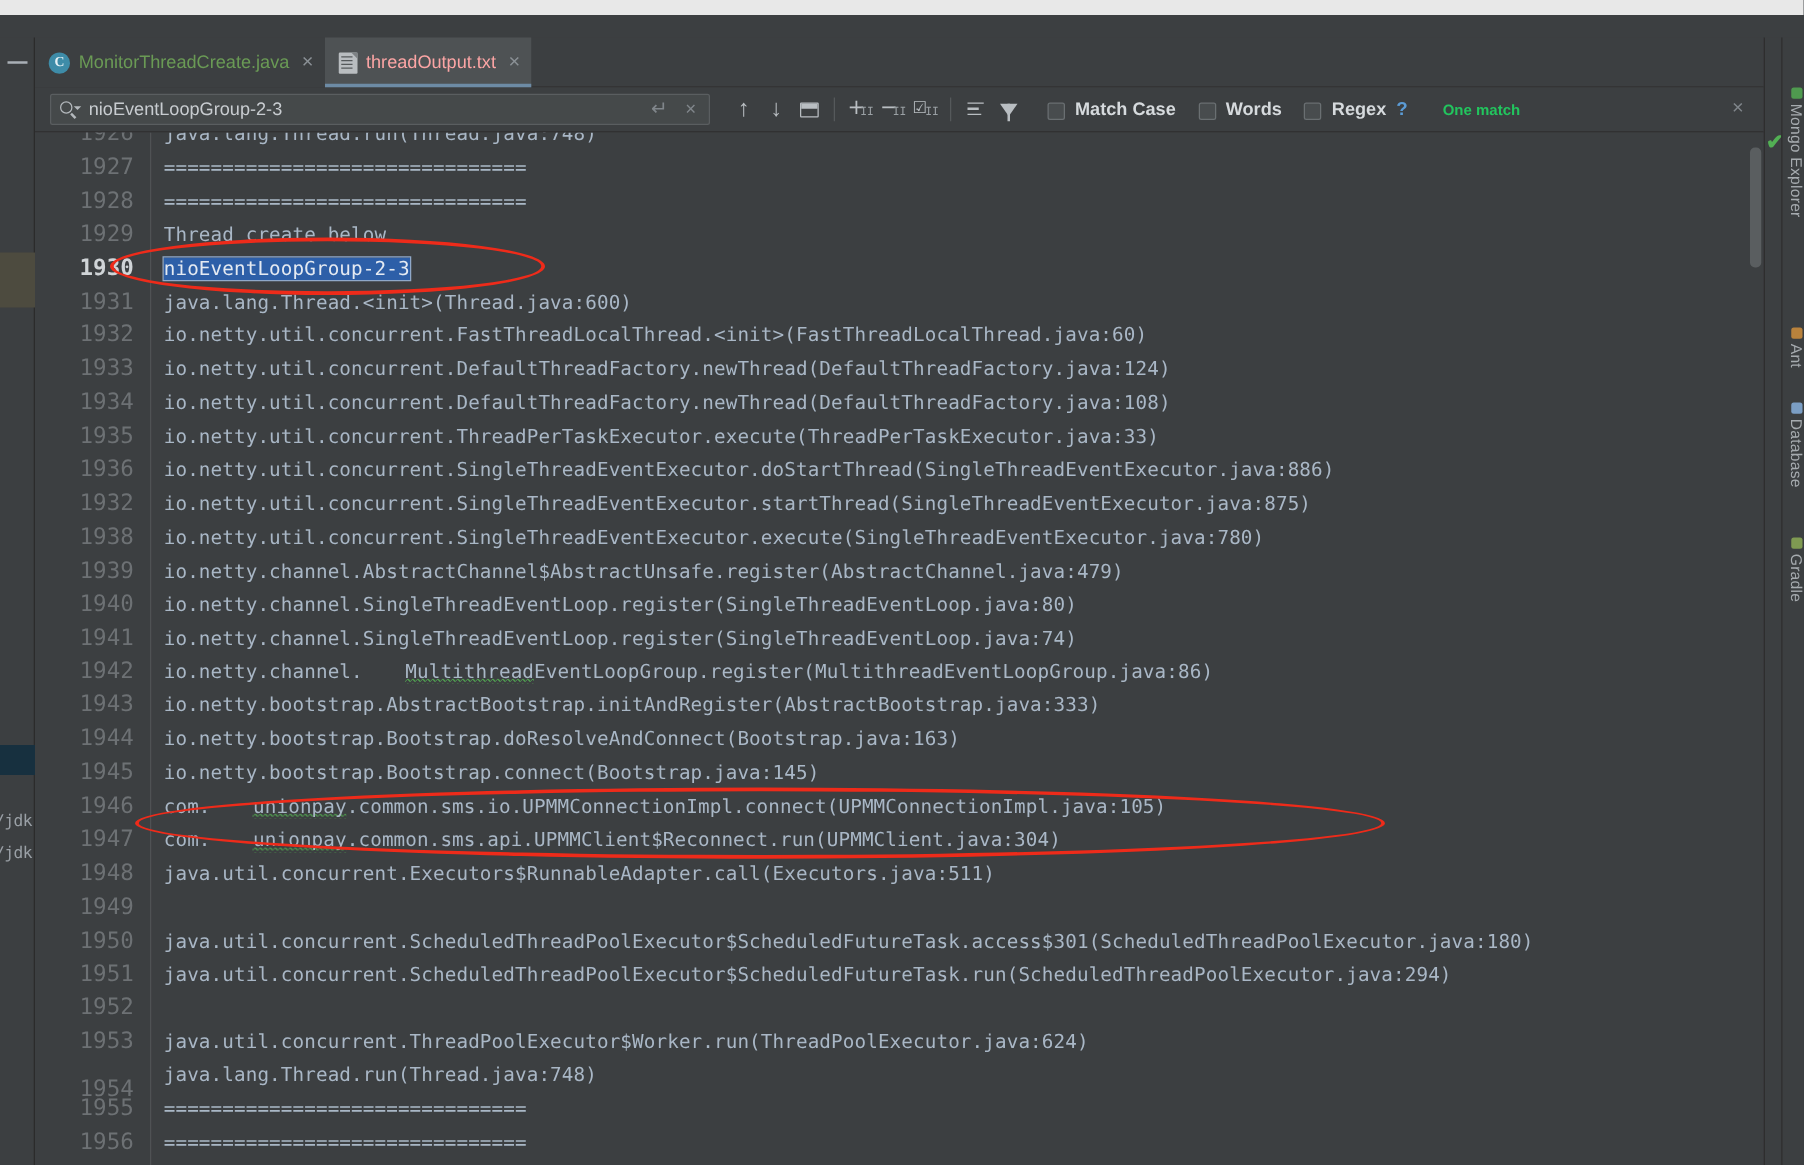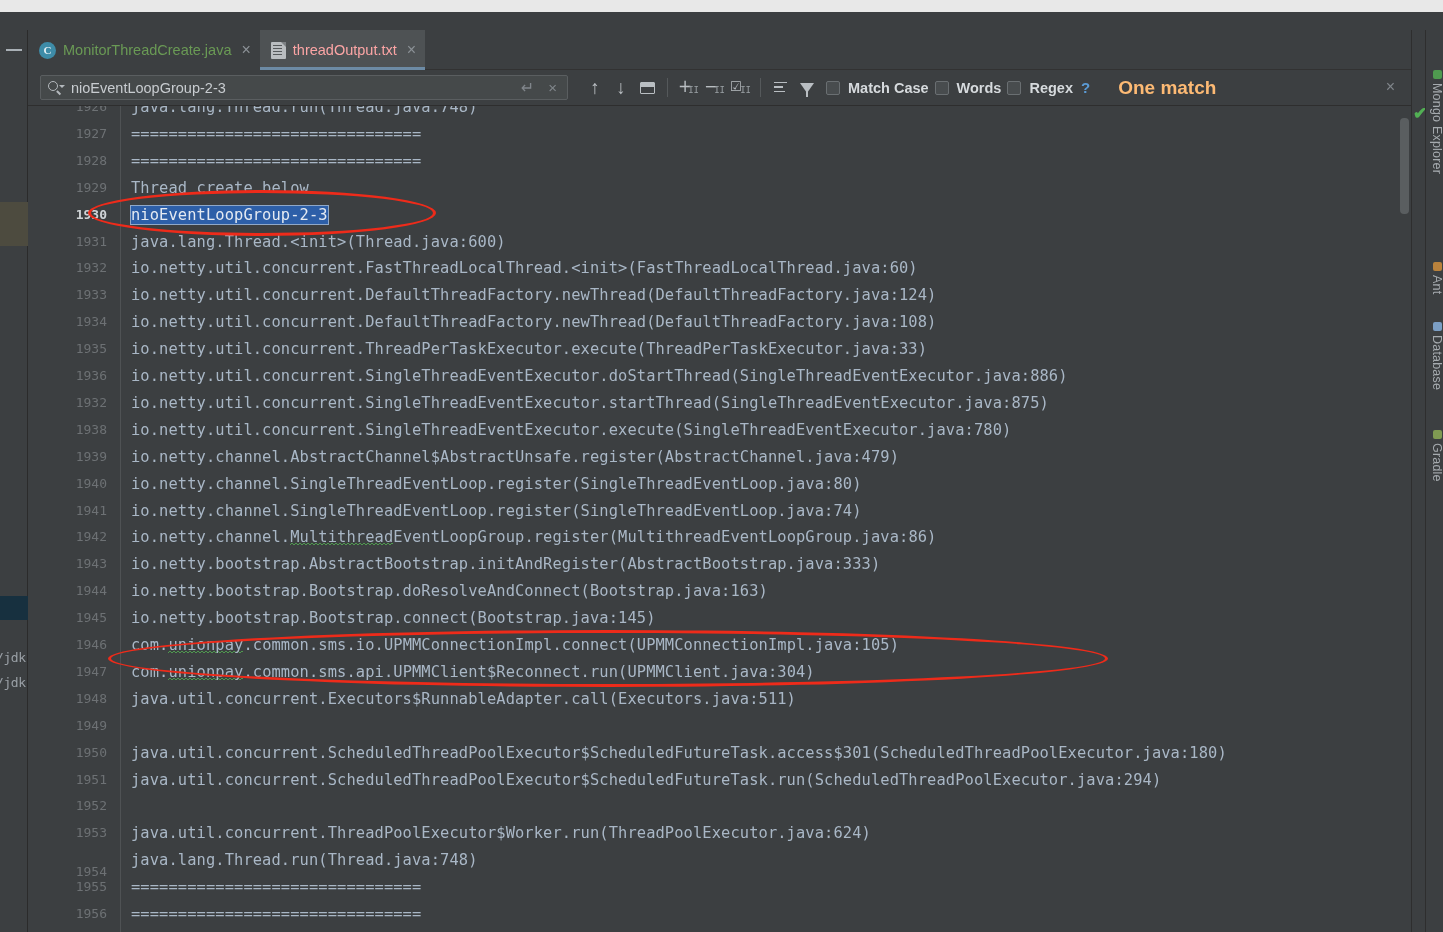--- a/index.html
+++ b/index.html
@@ -232,40 +232,40 @@
     border-right: 7.5px solid transparent;
     border-top: 10px solid #b9bec2;
     position: relative;
   }
   .g-funnel::after {
     content: ""; position: absolute; left: -1.2px; top: -10px;
     width: 2.4px; height: 14px; background: #b9bec2;
   }
 
   .cb-wrap {
-    display: inline-flex; align-items: center; gap: 8px;
-    margin-left: 6px;
+    display: inline-flex; align-items: flex-end; gap: 8px;
+    margin-left: 18px;
   }
   .cb {
     width: 14px; height: 14px;
     background: #484c4e;
     border: 1.5px solid #6a6f72;
     border-radius: 2px;
   }
   .cb-label {
     color: #d6dadd; font-size: 14.5px;
     font-family: "Liberation Sans", sans-serif;
     font-weight: bold;
   }
   .help-q {
     color: #5b9bd5; font-size: 15px; font-weight: bold;
     margin-left: 8px;
   }
   .match-status {
-    color: #fdba74; font-size: 19px; font-weight: bold;
+    color: #22c55e; font-size: 12px; font-weight: bold;
     margin-left: 28px;
     font-family: "Liberation Sans", sans-serif;
     white-space: nowrap;
   }
   .findbar-close {
     position: absolute; right: 16px; top: 9px;
     color: #80868b; font-size: 16px; line-height: 1;
   }
 
   
@@ -285,21 +285,21 @@
     position: absolute; left: 94px; top: 0;
     width: 1289px; height: 826px;
     overflow: hidden;
   }
   .ln {
     position: absolute; right: 13px;
     width: 80px;
     text-align: right;
     color: #6d7174;
     font-family: "DejaVu Sans Mono", monospace;
-    font-size: 13px;
+    font-size: 18px;
     line-height: 26.9px;
   }
   .ln.current { color: #d0d4d7; font-weight: bold; }
   .code {
     position: absolute; left: 9px; top: 0;
     color: #a9b7c6;
     font-family: "DejaVu Sans Mono", monospace;
     font-size: 15.4px;
     line-height: 26.9px;
     letter-spacing: 0.1px;
@@ -310,20 +310,21 @@
     color: #e4eaf2;
     outline: 1.5px solid #8fa8c8;
   }
   .squig {
     background-image: linear-gradient(45deg, transparent 65%, #4f9a4f 65%, #4f9a4f 80%, transparent 80%),
                       linear-gradient(-45deg, transparent 65%, #4f9a4f 65%, #4f9a4f 80%, transparent 80%);
     background-size: 4px 4px;
     background-repeat: repeat-x;
     background-position: 0 bottom;
     padding-bottom: 1px;
+    margin-left: 34px;
   }
 
   
   .annot {
     position: absolute;
     border: 3px solid #ee2b1a;
     border-radius: 50%;
     pointer-events: none;
   }
   #annot-1 { left: 88px; top: 190px; width: 348px; height: 46px; }

